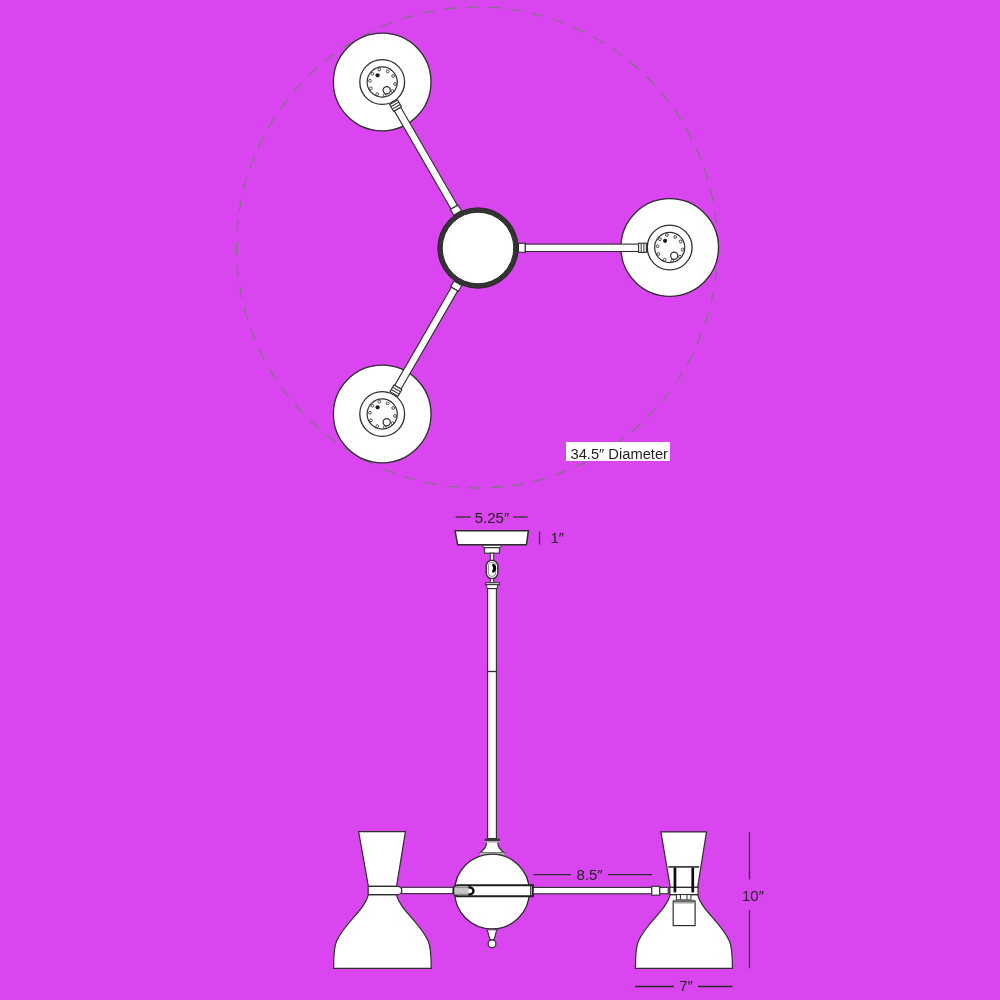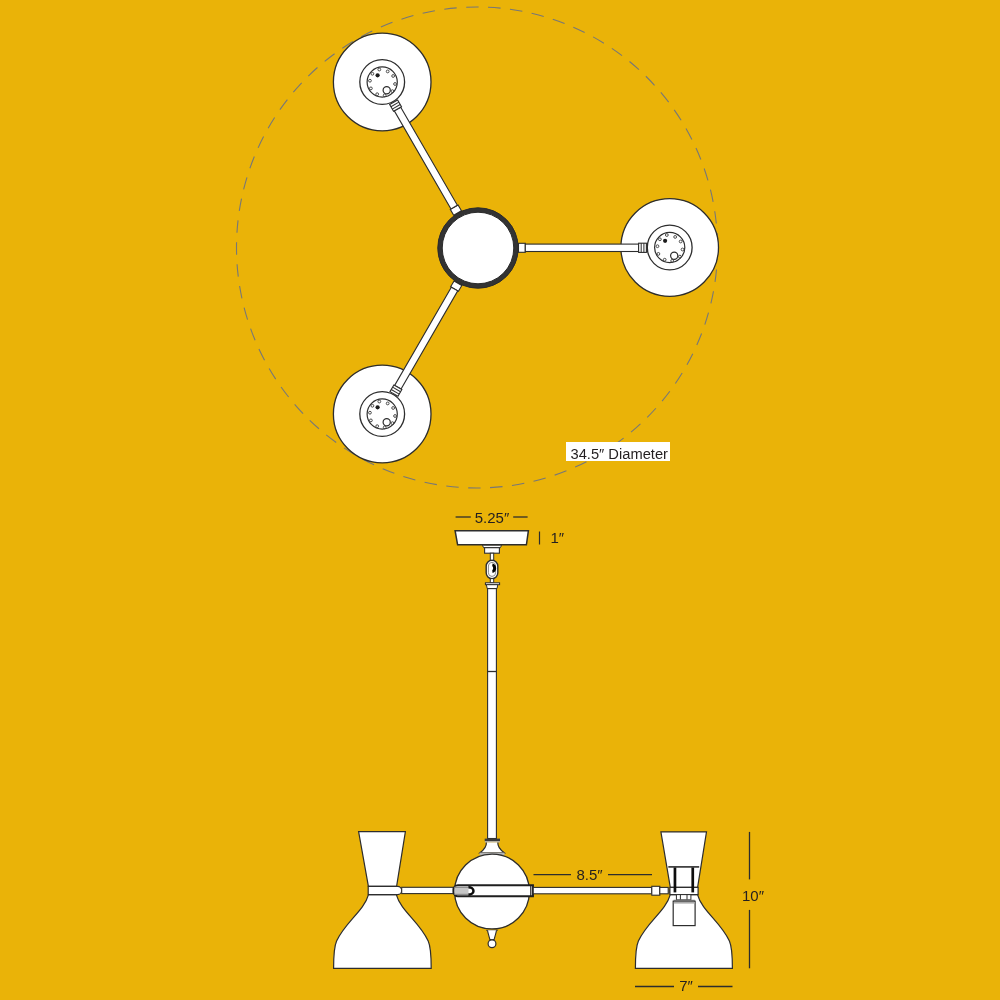--- a/index.html
+++ b/index.html
@@ -1,16 +1,16 @@
 <!DOCTYPE html>
 <html><head>
 <meta charset="utf-8">
 <style>
   html,body{margin:0;padding:0;background:#ffffff;}
-  .wrap{width:1000px;height:1000px;position:relative;background:#eab308;overflow:hidden;}
+  .wrap{width:1000px;height:1000px;position:relative;background:#d946ef;overflow:hidden;}
   svg{position:absolute;left:0;top:0;}
   text{font-family:"Liberation Sans",sans-serif;fill:#231f20;}
 </style>
 </head>
 <body>
 <div class="wrap">
 <svg width="1000" height="1000" viewBox="0 0 1000 1000">
   <defs>
     <g id="shadeTop">
       <circle cx="0" cy="0" r="48.8" fill="#fff" stroke="#2d2d2d" stroke-width="1.3"></circle>

